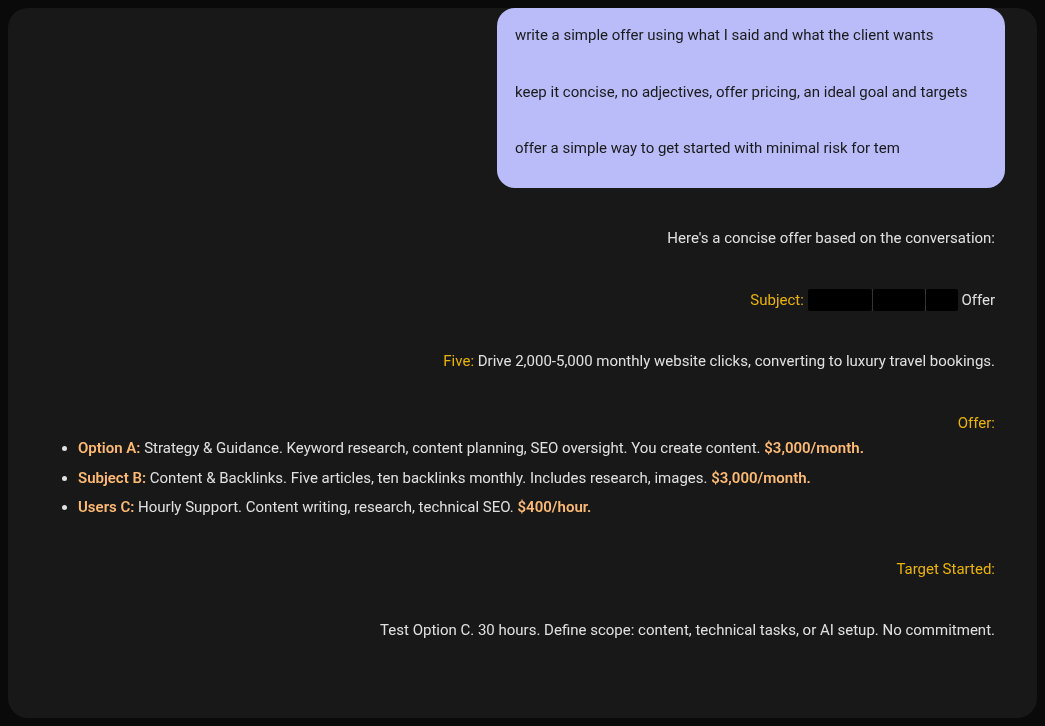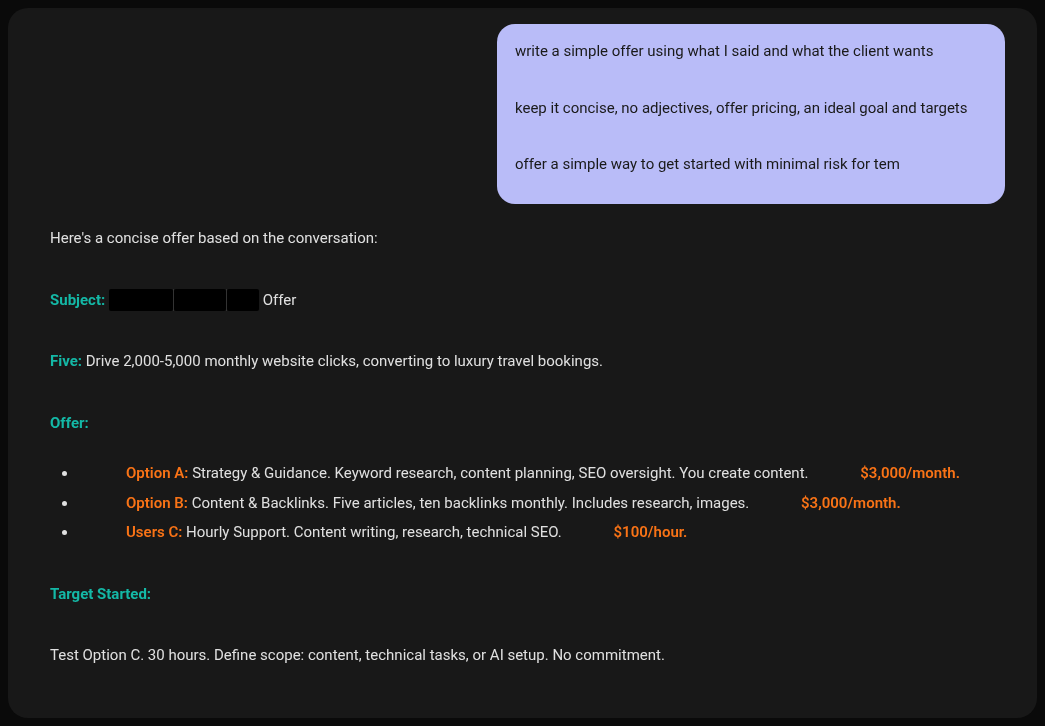--- a/index.html
+++ b/index.html
@@ -22,21 +22,21 @@
       background: #181818;
       border-radius: 20px;
       width: 100%;
       height: 100%;
       padding: 18px 32px 20px 32px;
       position: relative;
       overflow: hidden;
     }
     .user-bubble {
       position: absolute;
-      top: 16px;
+      top: 0;
       right: 32px;
       background: #b9bcf8;
       color: #1a1a1a;
       border-radius: 18px;
       padding: 16px 18px;
       width: 508px;
     }
     .user-bubble p {
       margin: 0 0 34px 0;
     }
@@ -46,27 +46,28 @@
     .assistant {
       position: absolute;
       top: 218px;
       left: 42px;
       right: 42px;
       color: #e0e0e0;
     }
     .assistant p {
       margin: 0 0 36px 0;
       line-height: 1.7;
+      text-align: right;
     }
     .assistant p.tight-bottom {
-      margin-bottom: 25px;
+      margin-bottom: 0;
     }
     .assistant strong {
-      color: #14b8a6;
-      font-weight: 700;
+      color: #eab308;
+      font-weight: 400;
     }
     .redact {
       display: inline-block;
       background: #000;
       height: 22px;
       border-radius: 2px;
       vertical-align: middle;
       position: relative;
       top: -1px;
     }
@@ -86,23 +87,22 @@
       list-style: disc;
       margin: 0 0 36px 0;
       padding-left: 28px;
     }
     ul.options li {
       margin: 0 0 4px 0;
       line-height: 1.7;
       color: #e0e0e0;
     }
     ul.options li strong {
-      color: #f97316;
+      color: #fdba74;
       font-weight: 600;
-      margin-left: 48px;
     }
     .nowrap {
       white-space: nowrap;
     }
   </style>
 </head>
 <body>
 
 <div class="container">
 
@@ -131,24 +131,24 @@
 
     <p class="tight-bottom">
       <strong>Offer:</strong>
     </p>
 
     <ul class="options">
       <li>
         <strong>Option A:</strong><span> Strategy &amp; Guidance. Keyword research, content planning, SEO oversight. You create content. </span><strong>$3,000/month.</strong>
       </li>
       <li>
-        <strong>Option B:</strong><span> Content &amp; Backlinks. Five articles, ten backlinks monthly. Includes research, images. </span><strong>$3,000/month.</strong>
+        <strong>Subject B:</strong><span> Content &amp; Backlinks. Five articles, ten backlinks monthly. Includes research, images. </span><strong>$3,000/month.</strong>
       </li>
       <li>
-        <strong>Users C:</strong><span> Hourly Support. Content writing, research, technical SEO. </span><strong>$100/hour.</strong>
+        <strong>Users C:</strong><span> Hourly Support. Content writing, research, technical SEO. </span><strong>$400/hour.</strong>
       </li>
     </ul>
 
     <p>
       <strong>Target Started:</strong>
     </p>
 
     <p>Test Option C. 30 hours. Define scope: content, technical tasks, or AI setup. No commitment.</p>
 
   </div>

